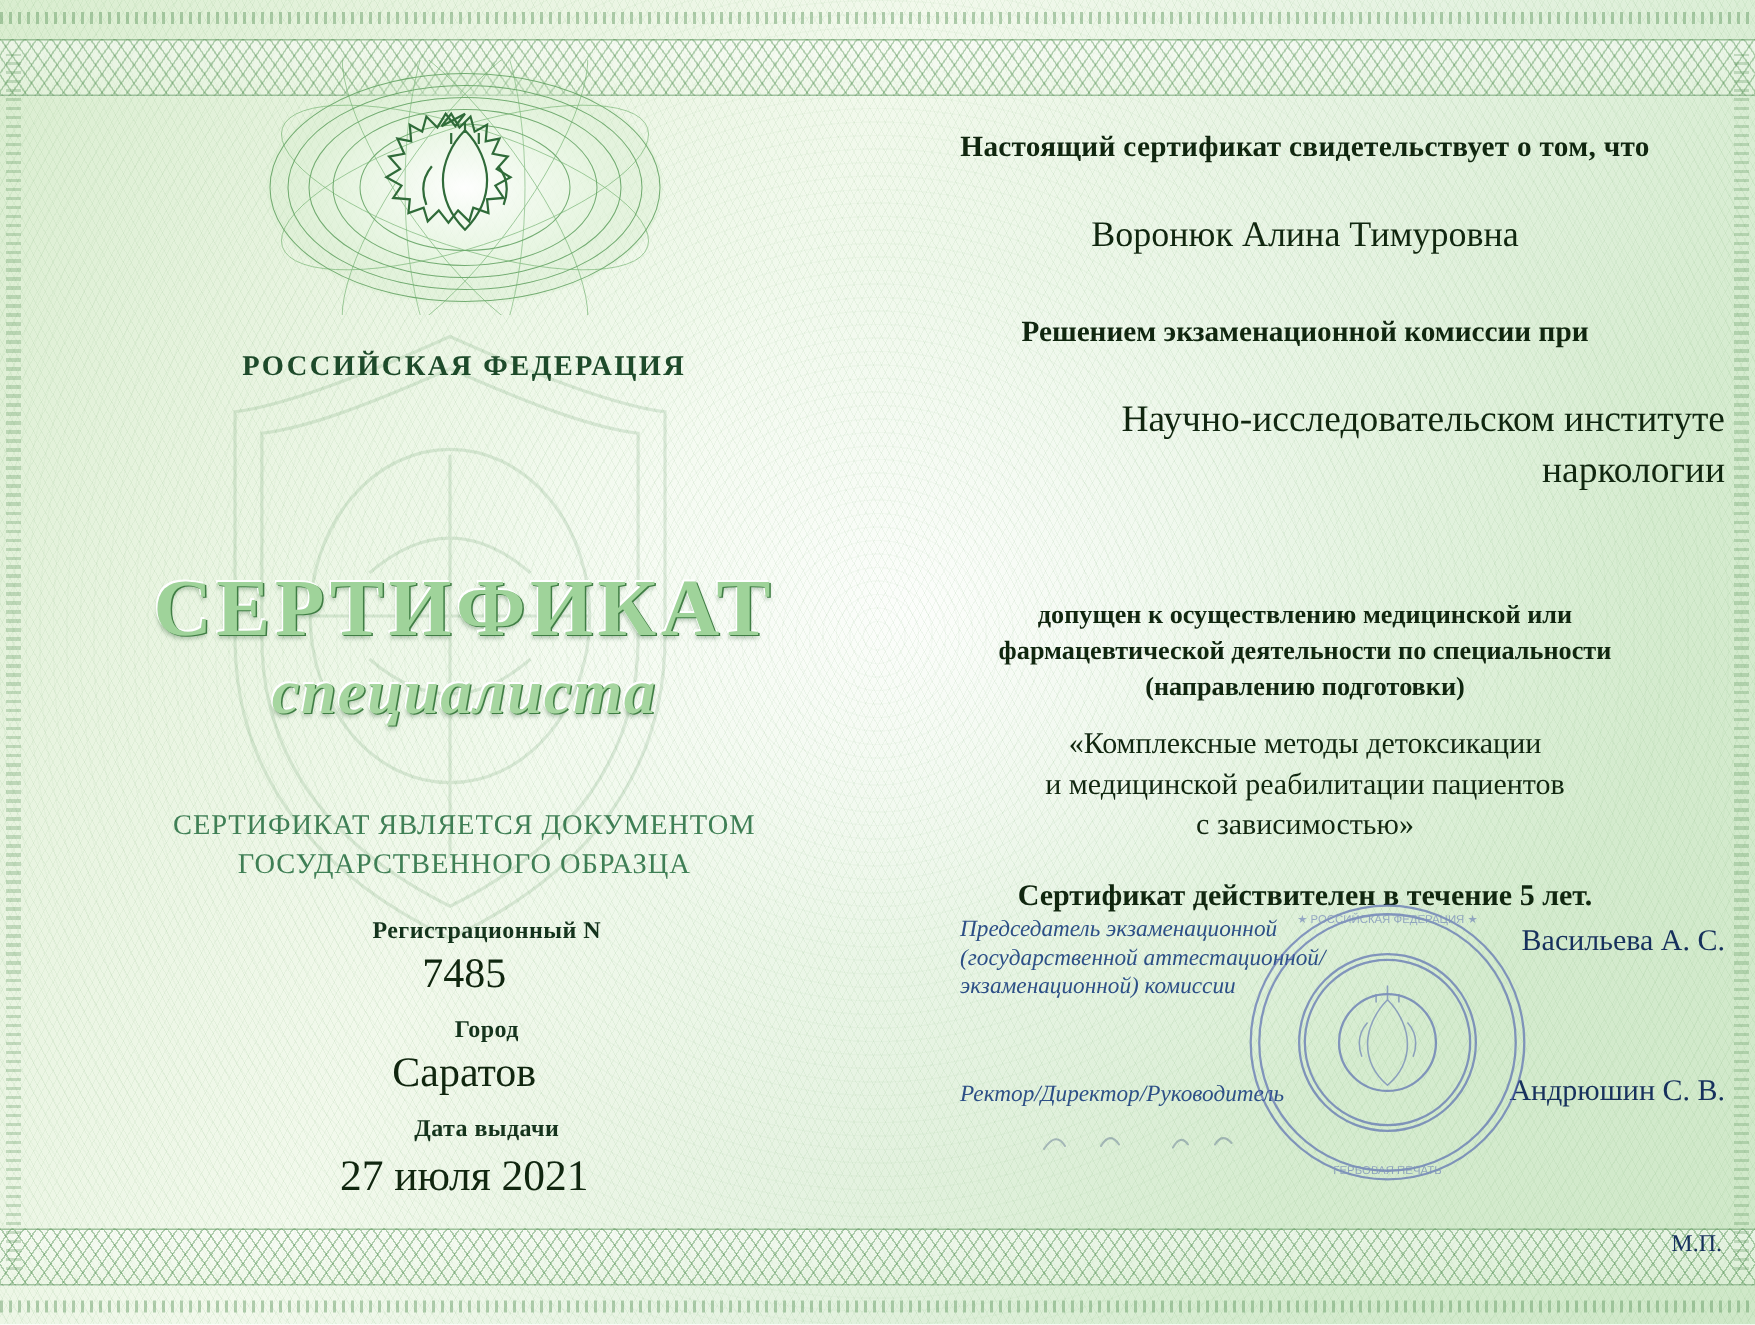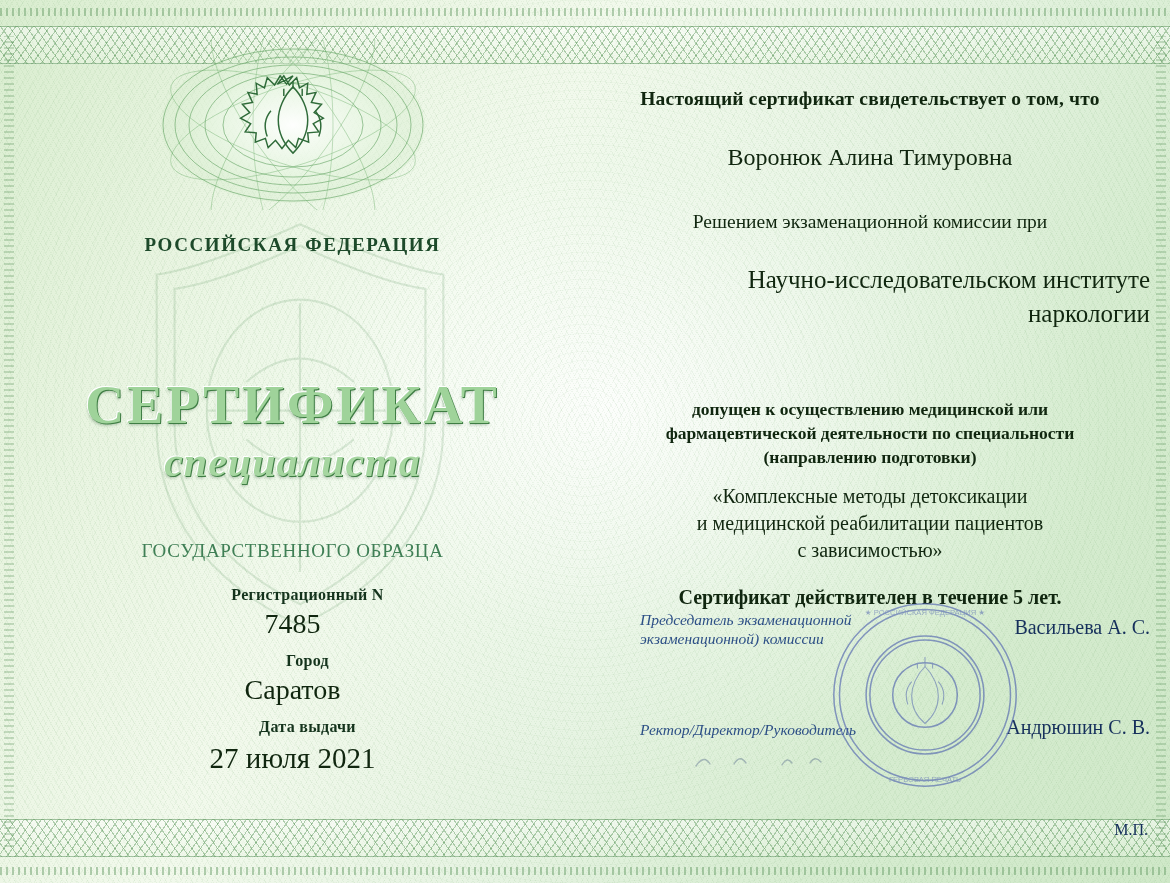--- a/index.html
+++ b/index.html
@@ -78,21 +78,21 @@
     top: 210px;
     width: 360px;
     height: 430px;
     opacity: 0.16;
     pointer-events: none;
   }
 
   
   .left-col {
     position: absolute;
-    left: 0;
+    left: 17px;
     top: 40px;
     width: 585px;
     text-align: center;
     color: #1f4f2b;
   }
 
   .emblem-rosette {
     position: relative;
     width: 300px;
     height: 170px;
@@ -173,21 +173,21 @@
     font-weight: bold;
     letter-spacing: 0.2px;
   }
   .r-name {
     margin-top: 34px;
     font-size: 24px;
   }
   .r-decision {
     margin-top: 40px;
     font-size: 19.5px;
-    font-weight: normal;
+    font-weight: bold;
   }
   .r-org {
     margin-top: 30px;
     font-size: 25px;
     line-height: 34px;
     text-align: right;
   }
   .r-admitted {
     margin-top: 66px;
     font-size: 17.5px;
@@ -328,20 +328,21 @@
         </g>
       </svg>
     </div>
 
     <div class="country-line">РОССИЙСКАЯ ФЕДЕРАЦИЯ</div>
 
     <div class="title-main">СЕРТИФИКАТ</div>
     <div class="title-sub">специалиста</div>
 
     <div class="state-doc">
+      <div>СЕРТИФИКАТ ЯВЛЯЕТСЯ ДОКУМЕНТОМ</div>
       <div>ГОСУДАРСТВЕННОГО  ОБРАЗЦА</div>
     </div>
 
     <div class="field-label reg-label">Регистрационный N</div>
     <div class="field-value">7485</div>
 
     <div class="field-label city-label">Город</div>
     <div class="field-value">Саратов</div>
 
     <div class="field-label date-label">Дата выдачи</div>
@@ -370,20 +371,21 @@
       <div>с зависимостью»</div>
     </div>
 
     <div class="r-valid">Сертификат действителен в течение 5 лет.</div>
   </div>
 
   <div class="sign-block">
     <div class="sign-row">
       <div class="sign-role">
         <div>Председатель экзаменационной</div>
+        <div>(государственной  аттестационной/</div>
         <div>экзаменационной) комиссии</div>
       </div>
       <div class="sign-name">Васильева А. С.</div>
     </div>
 
     <div class="sign-row second">
       <div class="sign-role">Ректор/Директор/Руководитель</div>
       <div class="sign-name">Андрюшин С. В.</div>
     </div>
   </div>

